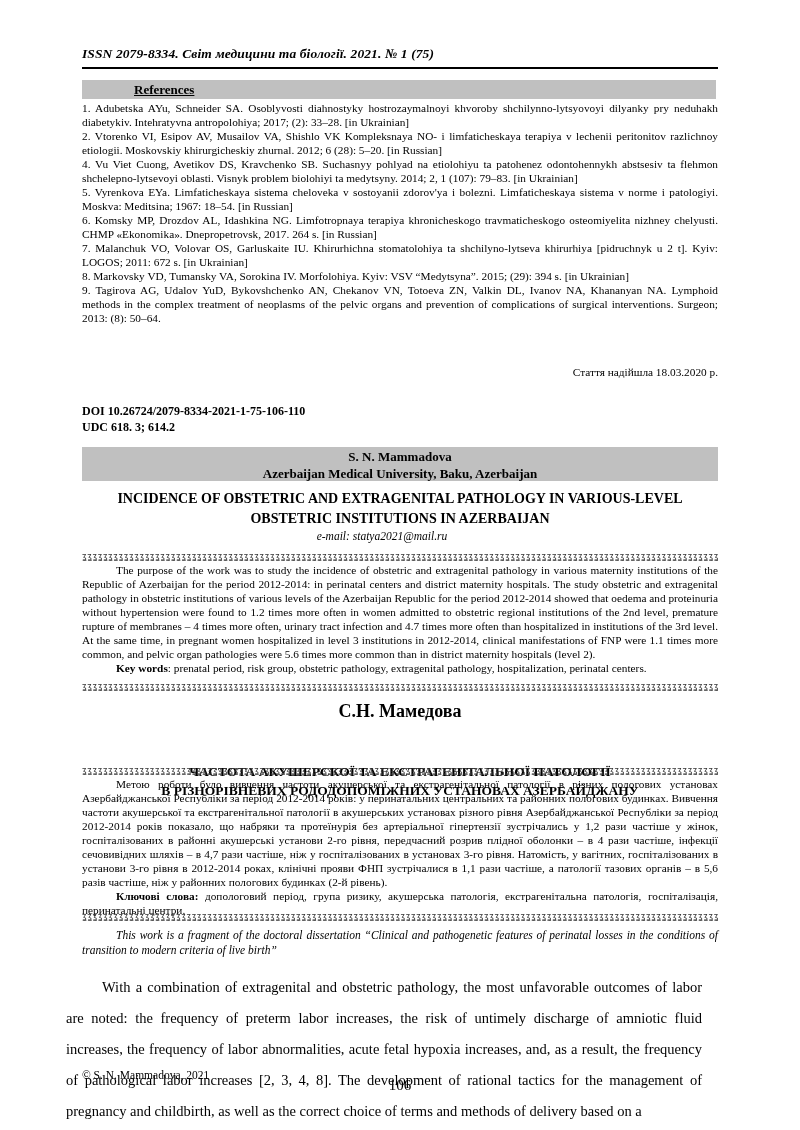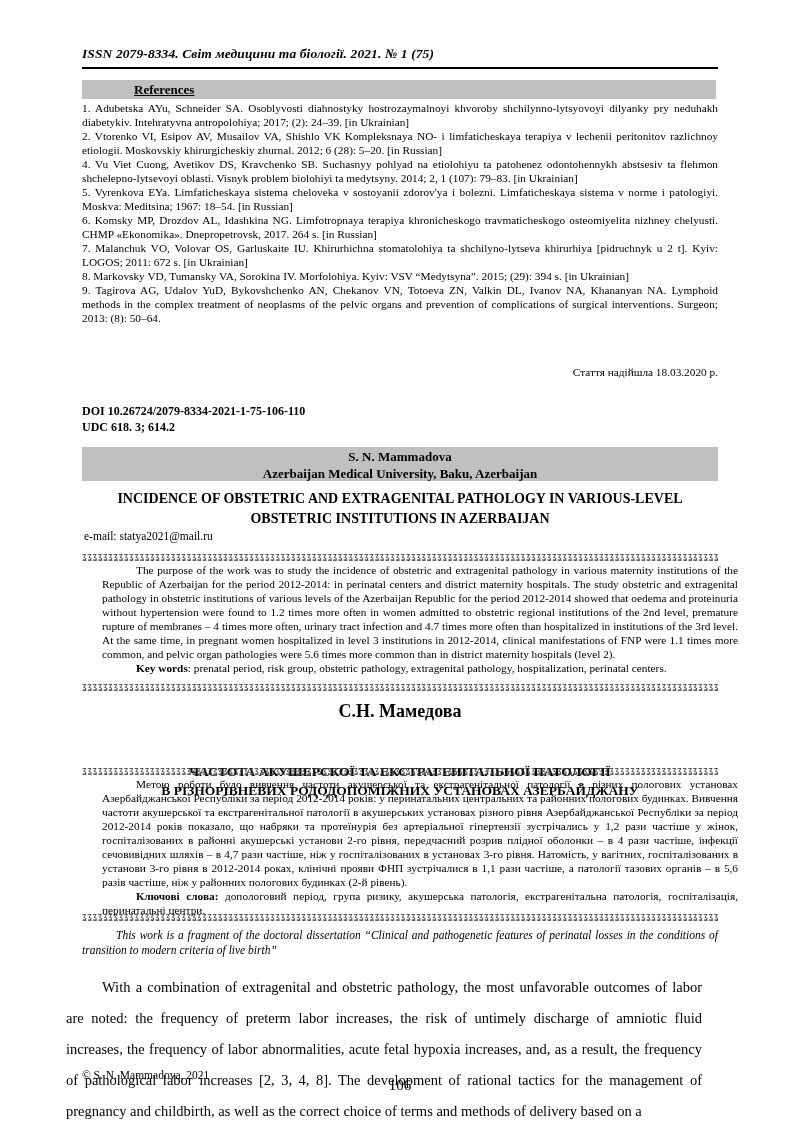--- a/index.html
+++ b/index.html
@@ -120,25 +120,26 @@
     left: 82px;
     top: 489px;
     width: 636px;
     text-align: center;
     font-size: 14px;
     font-weight: bold;
     line-height: 20px;
   }
   .email-line {
     position: absolute;
-    left: 84px;
+    left: 64px;
     top: 530px;
     width: 636px;
-    text-align: left;
+    text-align: center;
     font-size: 11.5px;
+    font-style: italic;
   }
 
   
   .zigzag {
     position: absolute;
     left: 82px;
     width: 636px;
     height: 8px;
     overflow: hidden;
     font-family: "DejaVu Sans", sans-serif;
@@ -150,21 +151,20 @@
   }
 
   
   .abstract {
     position: absolute;
     left: 82px;
     width: 636px;
     font-size: 11.3px;
     line-height: 14px;
     text-align: justify;
-    margin-left: 20px;
   }
   .abstract p {
     margin: 0;
     text-indent: 34px;
   }
   .abstract .kw-label {
     font-weight: bold;
   }
 
   .abstract-en { top: 563px; }
@@ -239,21 +239,21 @@
 
 <div class="page">
 
   <div class="running-head">ISSN 2079-8334. Світ медицини та біології. 2021. № 1 (75)</div>
   <div class="head-rule"></div>
 
   <div class="gray-bar references-bar"></div>
   <div class="references-label">References</div>
 
   <div class="refs">
-    <p>1. Adubetska AYu, Schneider SA. Osoblyvosti diahnostyky hostrozaymalnoyi khvoroby shchilynno-lytsyovoyi dilyanky pry neduhakh diabetykiv. Intehratyvna antropolohiya; 2017; (2): 24–39. [in Ukrainian]</p>
+    <p>1. Adubetska AYu, Schneider SA. Osoblyvosti diahnostyky hostrozaymalnoyi khvoroby shchilynno-lytsyovoyi dilyanky pry neduhakh diabetykiv. Intehratyvna antropolohiya; 2017; (2): 33–28. [in Ukrainian]</p>
     <p>2. Vtorenko VI, Esipov AV, Musailov VA, Shishlo VK Kompleksnaya NO- i limfaticheskaya terapiya v lechenii peritonitov razlichnoy etiologii. Moskovskiy khirurgicheskiy zhurnal. 2012; 6 (28): 5–20. [in Russian]</p>
     <p>4. Vu Viet Cuong, Avetikov DS, Kravchenko SB. Suchasnyy pohlyad na etiolohiyu ta patohenez odontohennykh abstsesiv ta flehmon shchelepno-lytsevoyi oblasti. Visnyk problem biolohiyi ta medytsyny. 2014; 2, 1 (107): 79–83. [in Ukrainian]</p>
     <p>5. Vyrenkova EYa. Limfaticheskaya sistema cheloveka v sostoyanii zdorov'ya i bolezni. Limfaticheskaya sistema v norme i patologiyi. Moskva: Meditsina; 1967: 18–54. [in Russian]</p>
     <p>6. Komsky MP, Drozdov AL, Idashkina NG. Limfotropnaya terapiya khronicheskogo travmaticheskogo osteomiyelita nizhney chelyusti. CHMP «Ekonomika». Dnepropetrovsk, 2017. 264 s. [in Russian]</p>
     <p>7. Malanchuk VO, Volovar OS, Garluskaite IU. Khirurhichna stomatolohiya ta shchilyno-lytseva khirurhiya [pidruchnyk u 2 t]. Kyiv: LOGOS; 2011: 672 s. [in Ukrainian]</p>
     <p>8. Markovsky VD, Tumansky VA, Sorokina IV. Morfolohiya. Kyiv: VSV “Medytsyna”. 2015; (29): 394 s. [in Ukrainian]</p>
     <p>9. Tagirova AG, Udalov YuD, Bykovshchenko AN, Chekanov VN, Totoeva ZN, Valkin DL, Ivanov NA, Khananyan NA. Lymphoid methods in the complex treatment of neoplasms of the pelvic organs and prevention of complications of surgical interventions. Surgeon; 2013: (8): 50–64.</p>
   </div>
 
   <div class="submitted">Стаття надійшла 18.03.2020 р.</div>

